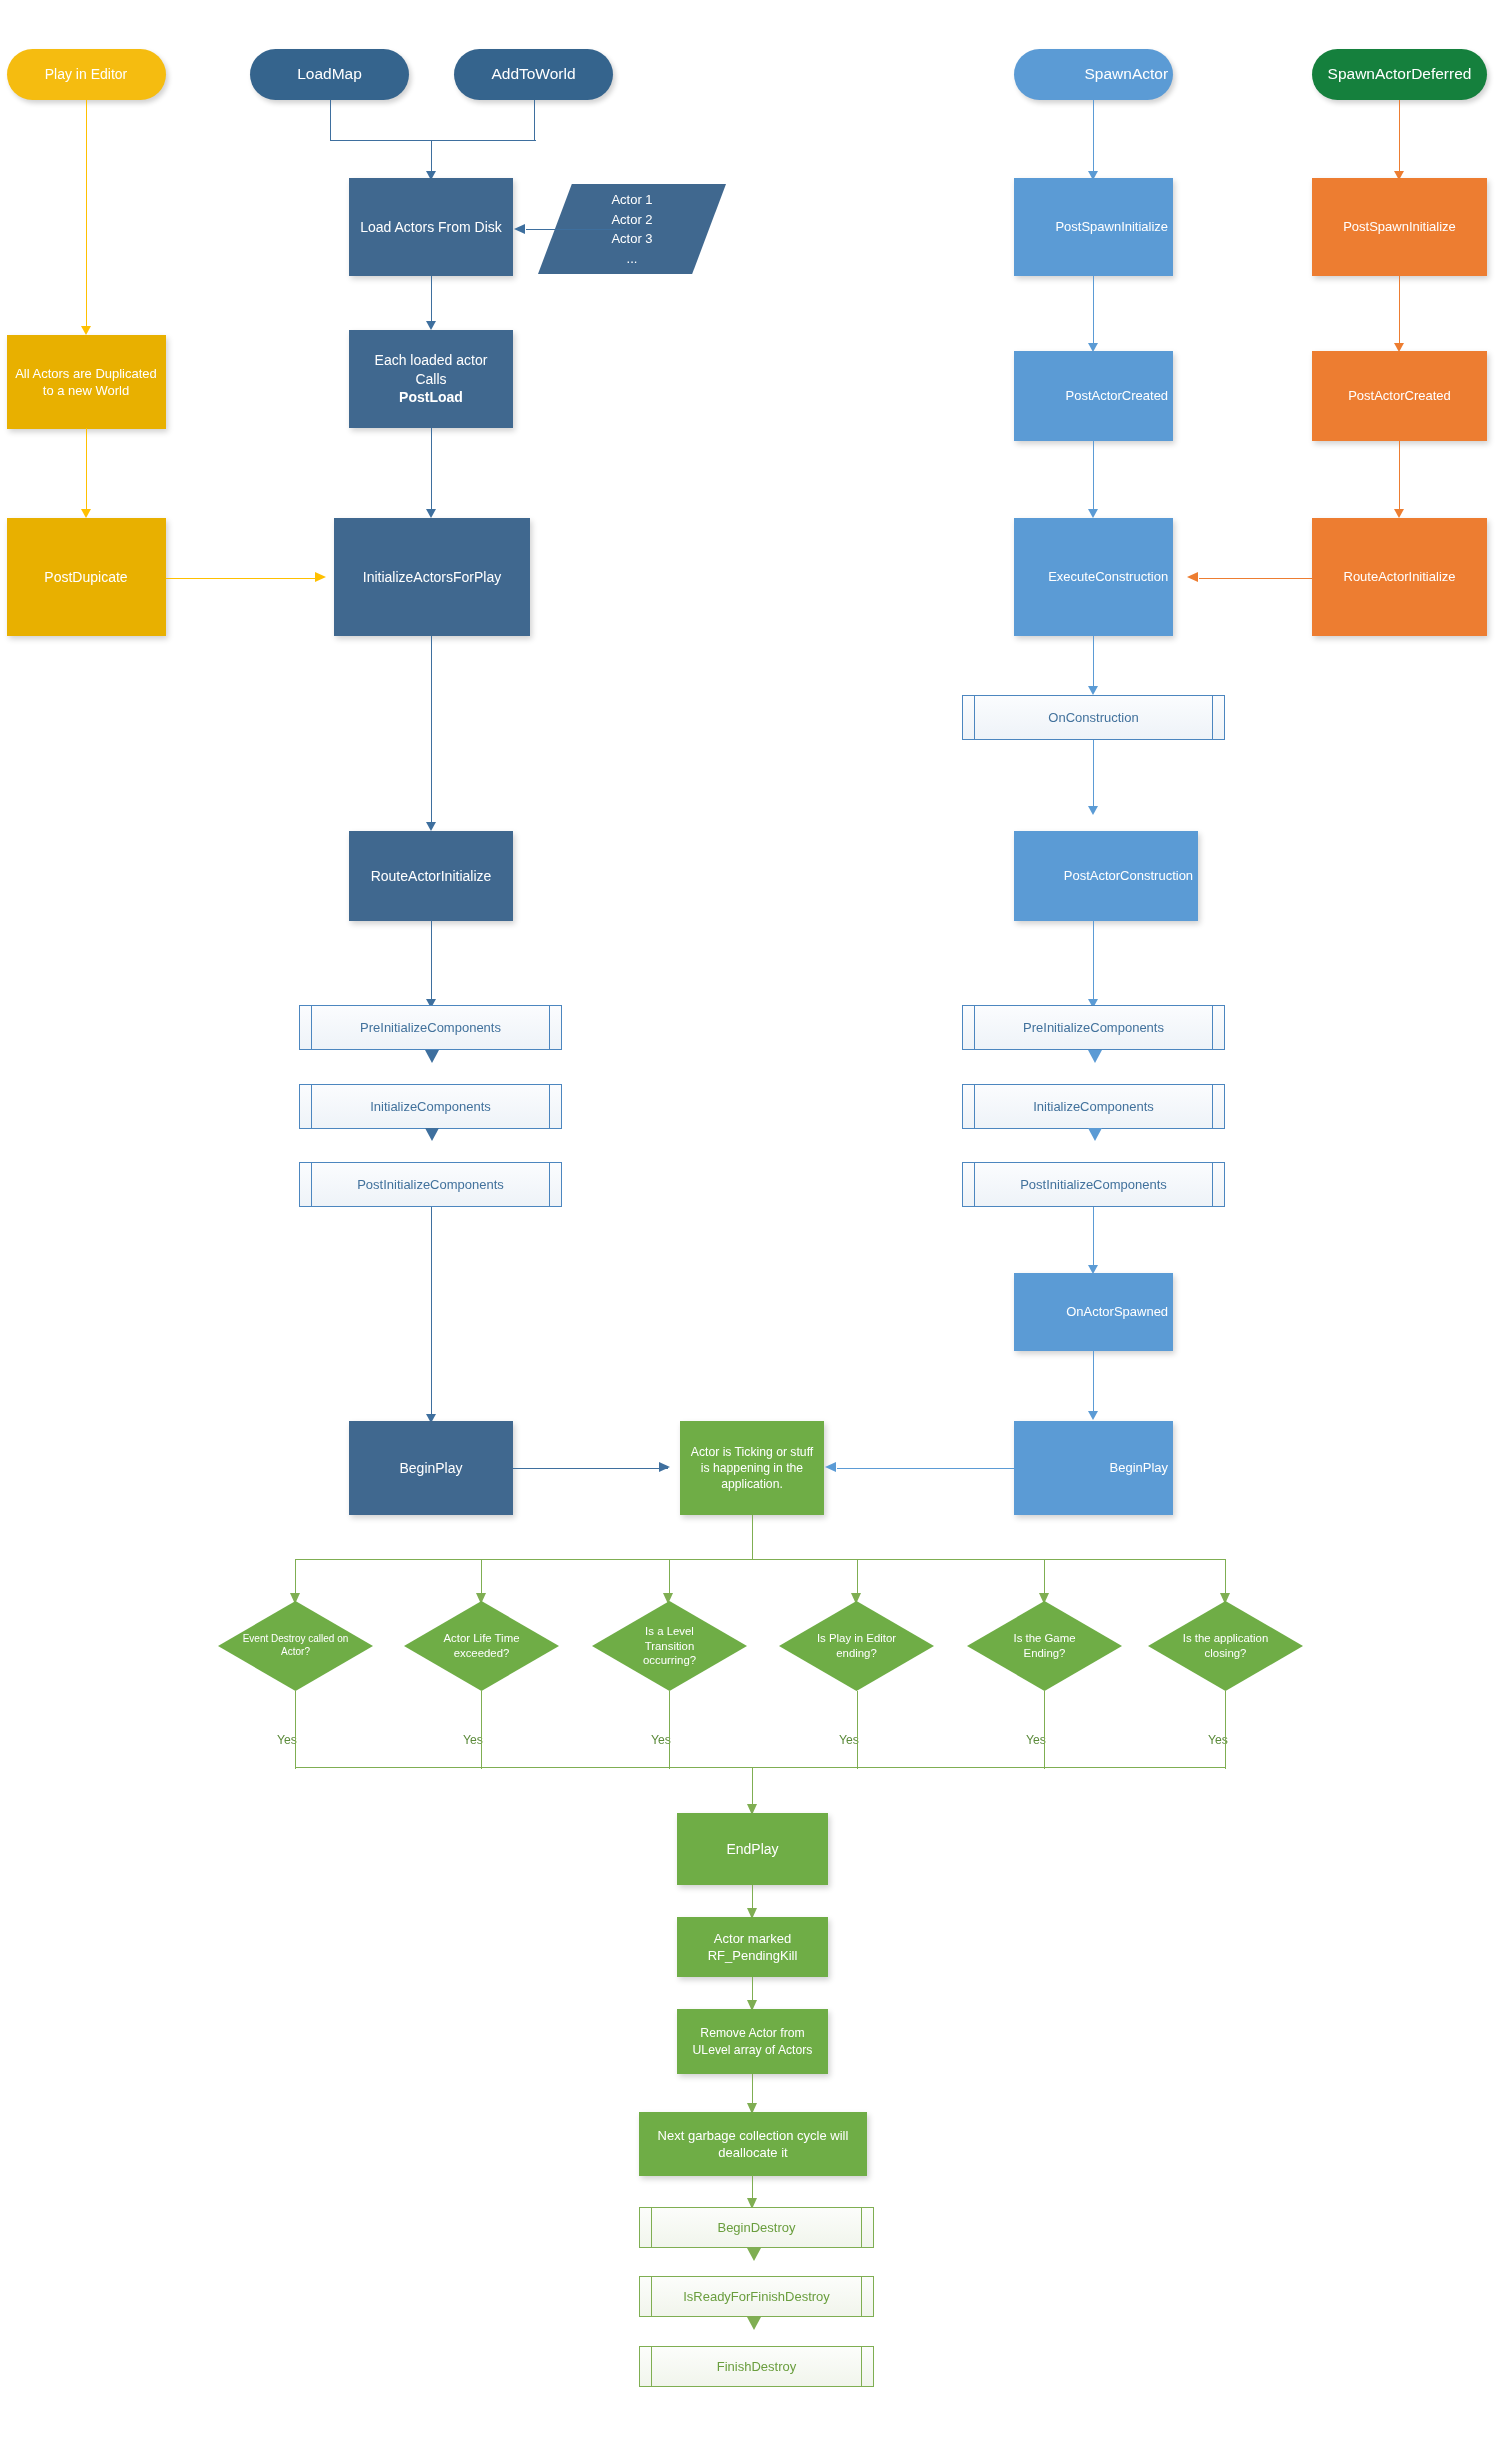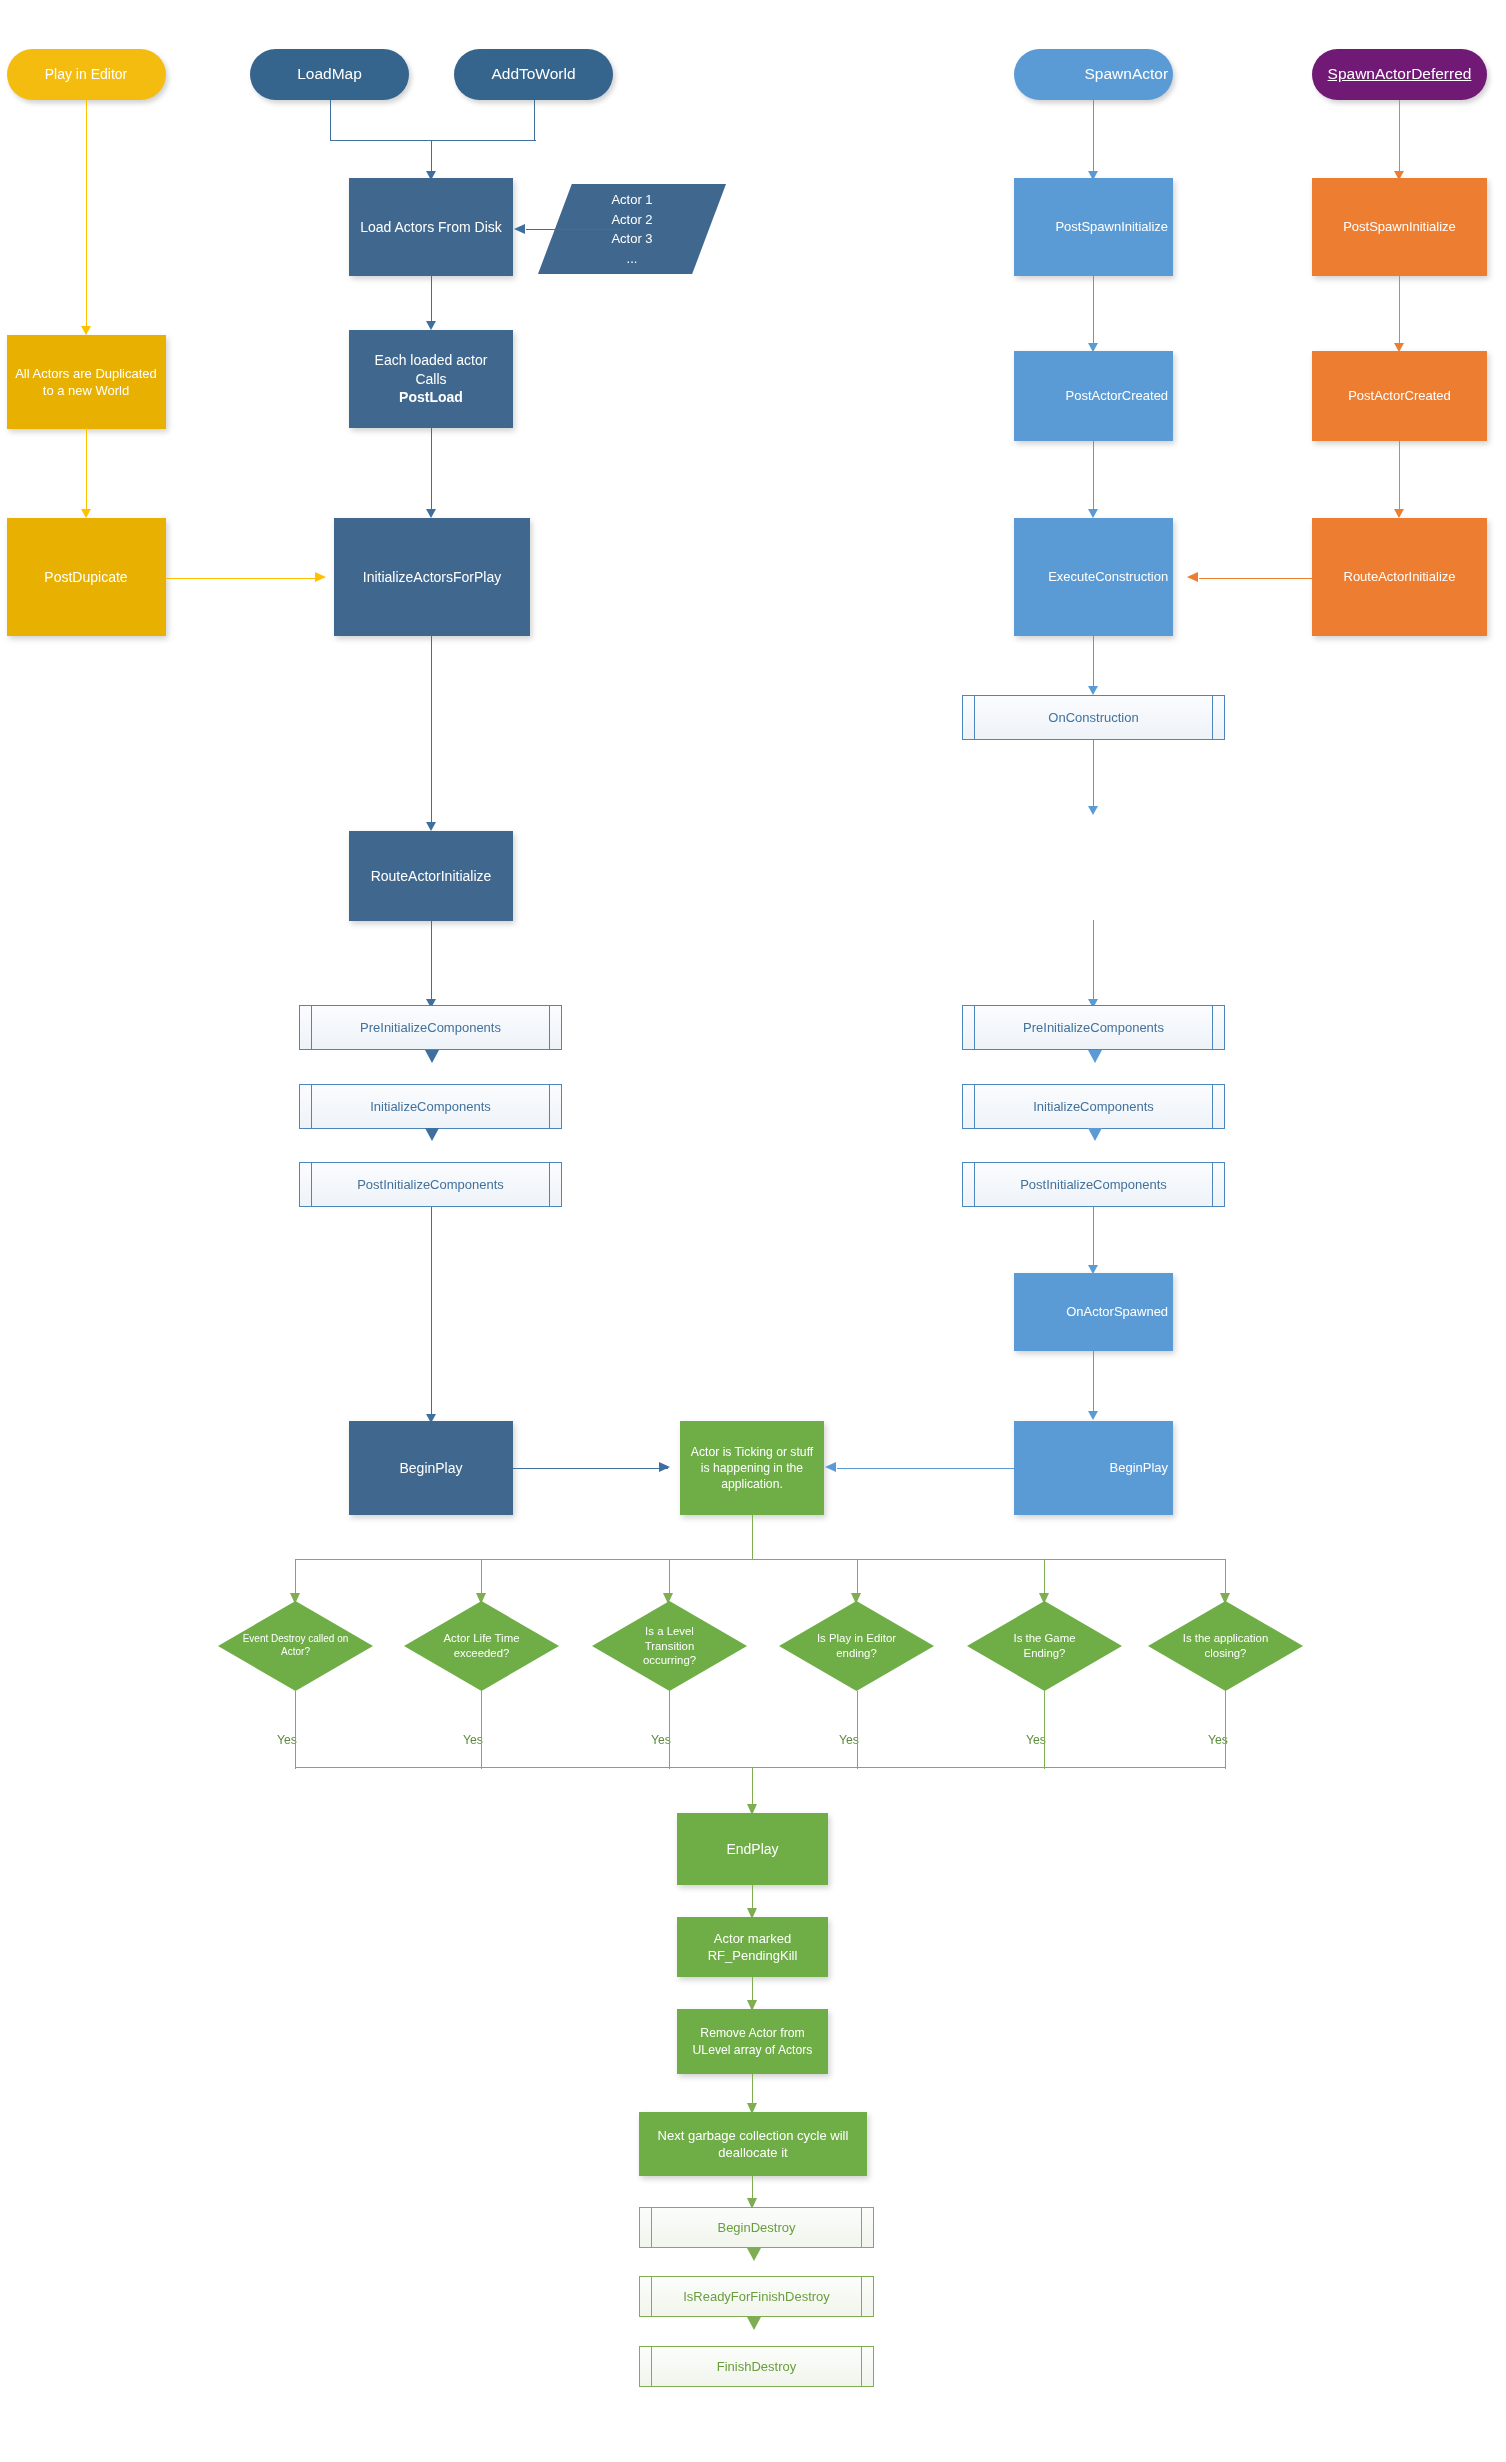--- a/index.html
+++ b/index.html
@@ -14,21 +14,21 @@
   
   .fill-dblue   {background:#40688F;color:#fff;box-shadow:2.4px 3.3px 5.7px rgba(0,0,0,.18);}
   .fill-lblue   {background:#5B9BD5;color:#fff;box-shadow:2.4px 3.3px 5.7px rgba(0,0,0,.18);justify-content:flex-end;}
   .fill-yellow  {background:#FFC000;color:#fff;box-shadow:2.4px 3.3px 5.7px rgba(0,0,0,.18);}
   .fill-yellow2 {background:#E8B000;color:#fff;box-shadow:2.4px 3.3px 5.7px rgba(0,0,0,.18);}
   .fill-orange  {background:#ED7D31;color:#fff;box-shadow:2.4px 3.3px 5.7px rgba(0,0,0,.18);}
   .fill-green   {background:#6FAD46;color:#fff;box-shadow:2.4px 3.3px 5.7px rgba(0,0,0,.18);}
 
   .term{border-radius:815px;}
   .term.fill-dblue{background:#35648D;}
-  .term.fill-orange{background:#701a75;text-decoration:underline;}
+  .term.fill-orange{background:#15803d;}
   .term.fill-yellow{background:#F5BC10;}
 
   
   .predef{background:linear-gradient(180deg,#fbfcfe 0%,#eef3f8 100%);
           border:1.1px solid #4C86BF;color:#41719C;position:absolute;box-sizing:border-box;
           display:flex;align-items:center;justify-content:center;}
   .predef:before,.predef:after{content:"";position:absolute;top:0;bottom:0;width:0;
           border-left:1.1px solid #4C86BF;}
   .predef:before{left:10.6px;} .predef:after{right:10.6px;}
   .predef.green{border-color:#7FAE52;color:#6A9E3E;
@@ -206,20 +206,23 @@
   <div class="ln v c-lblue" style="left:1093px;top:636px;height:53px;"></div>
   <div class="ah" style="left:1088px;top:686px;border-top:9px solid #5B9BD5;"></div>
 
   <div class="predef" style="left:962px;top:695px;width:263px;height:45px;font-size:13px;">
     <span>OnConstruction</span>
   </div>
 
   <div class="ln v c-lblue" style="left:1093px;top:740px;height:69px;"></div>
   <div class="ah" style="left:1088px;top:806px;border-top:9px solid #5B9BD5;"></div>
 
+  <div class="node fill-lblue" style="left:1014px;top:831px;width:184px;height:90px;font-size:13px;">
+    <span>PostActorConstruction</span>
+  </div>
 
   <div class="ln v c-lblue" style="left:1093px;top:920px;height:82px;"></div>
   <div class="ah" style="left:1088px;top:999px;border-top:9px solid #5B9BD5;"></div>
 
   <div class="predef" style="left:962px;top:1005px;width:263px;height:45px;font-size:13px;">
     <span>PreInitializeComponents</span>
   </div>
   <div class="ah" style="left:1088px;top:1050px;border-top:13px solid #5B9BD5;border-left:7.3px solid transparent;border-right:7.3px solid transparent;"></div>
 
   <div class="predef" style="left:962px;top:1084px;width:263px;height:45px;font-size:13px;">

